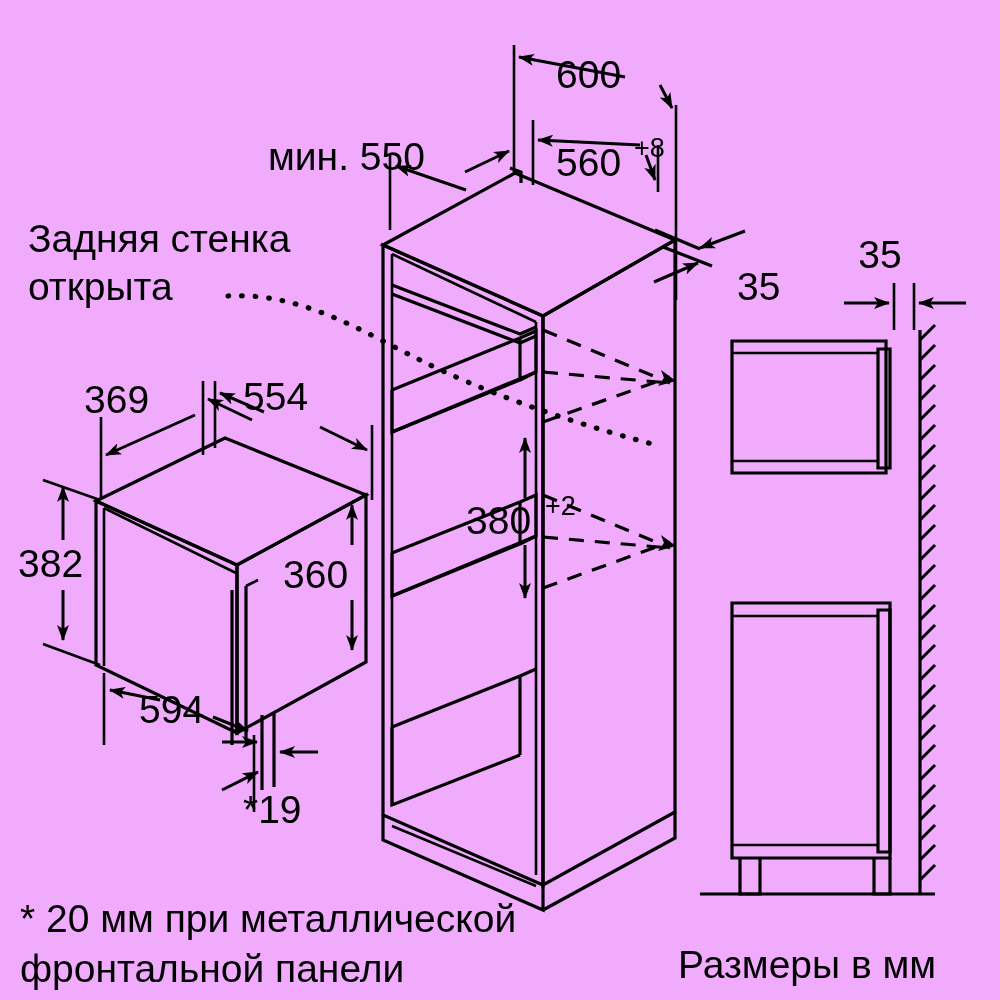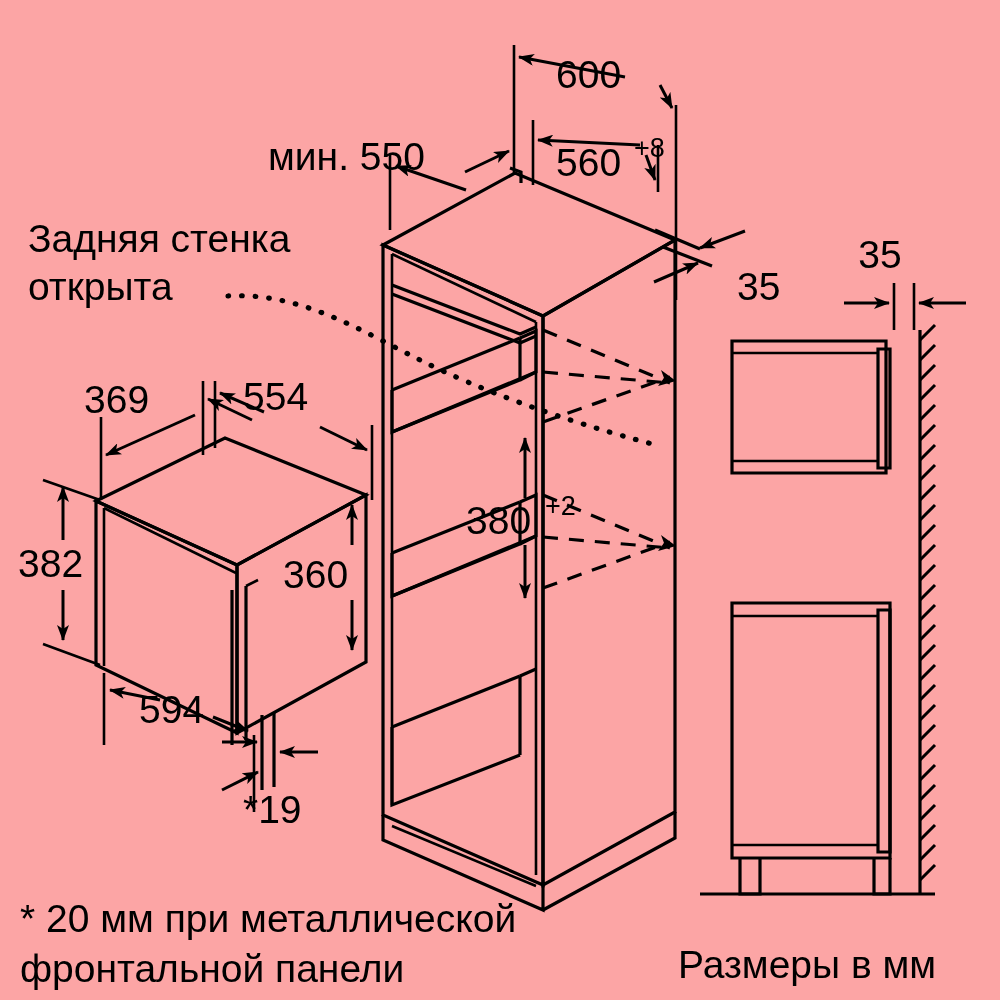--- a/index.html
+++ b/index.html
@@ -1,18 +1,18 @@
 <!DOCTYPE html>
 <html><head>
 <meta charset="utf-8">
 <style>
   html,body{margin:0;padding:0;background:#ffffff;}
   body{width:1000px;height:1000px;overflow:hidden;
        font-family:"Liberation Sans", sans-serif;}
-  #stage{position:relative;width:1000px;height:1000px;background:#fca5a5;}
+  #stage{position:relative;width:1000px;height:1000px;background:#f0abfc;}
   svg{display:block;}
   .ln{fill:none;stroke:#000;stroke-width:3.2;stroke-linecap:butt;stroke-linejoin:miter;}
   .ln-thin{fill:none;stroke:#000;stroke-width:2.6;}
   .ext{fill:none;stroke:#000;stroke-width:2.6;}
   .dash{fill:none;stroke:#000;stroke-width:3.2;stroke-dasharray:15 11;}
   .dot{fill:none;stroke:#000;stroke-width:5.2;stroke-dasharray:0.6 13;stroke-linecap:round;}
   .hatch{fill:none;stroke:#000;stroke-width:3.0;}
   .arw{fill:#000;stroke:none;}
   .dimln{fill:none;stroke:#000;stroke-width:3.0;}
   text{font-family:"Liberation Sans", sans-serif;fill:#000;}

